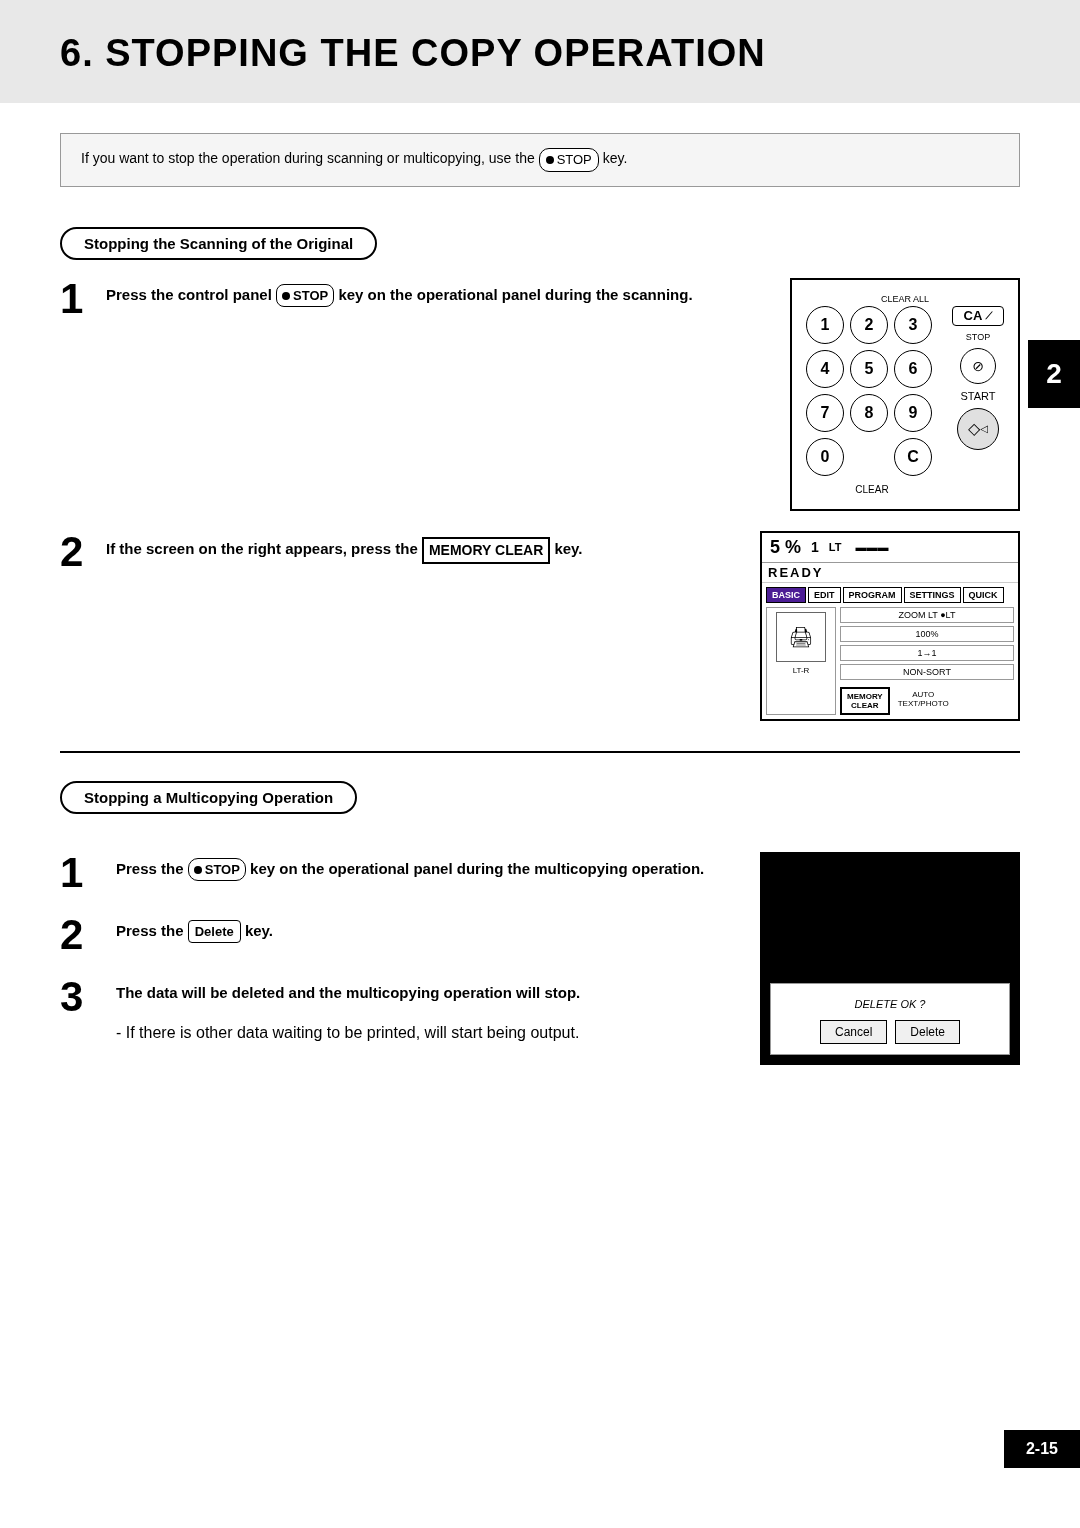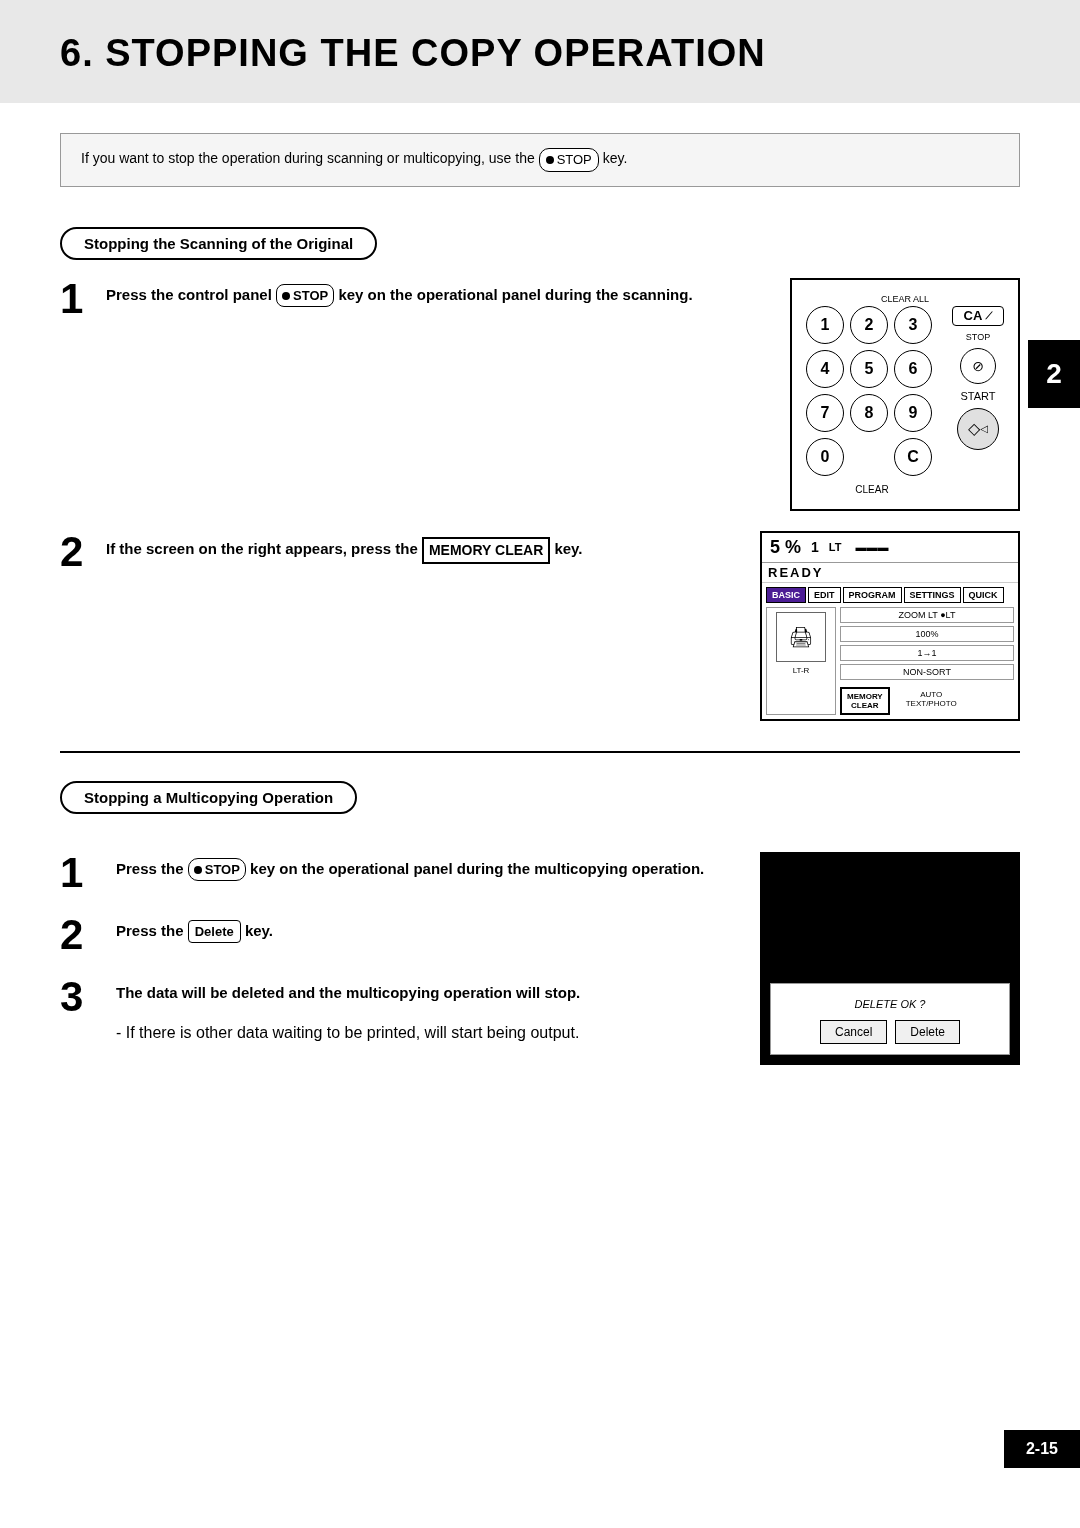--- a/index.html
+++ b/index.html
@@ -521,21 +521,21 @@
               <div style="width:50px; height:50px; border:1px solid #666; margin:0 auto; display:flex; align-items:center; justify-content:center;">
                 <span style="font-size:20px;">🖨</span>
               </div>
               <div style="font-size:8px; text-align:center; margin-top:4px;">LT-R</div>
             </div>
             <div class="screen-right">
               <div class="screen-row-item">ZOOM  LT  ●LT</div>
               <div class="screen-row-item">100%</div>
               <div class="screen-row-item">1→1</div>
               <div class="screen-row-item">NON-SORT</div>
-              <div style="display:flex; gap:16px; align-items:center;">
+              <div style="display:flex; gap:8px; align-items:center;">
                 <div class="memory-clear-btn">MEMORY<br>CLEAR</div>
                 <div style="font-size:8px; text-align:center;">AUTO<br>TEXT/PHOTO</div>
               </div>
             </div>
           </div>
         </div>
       </div>
     </div>
   </div>
 

